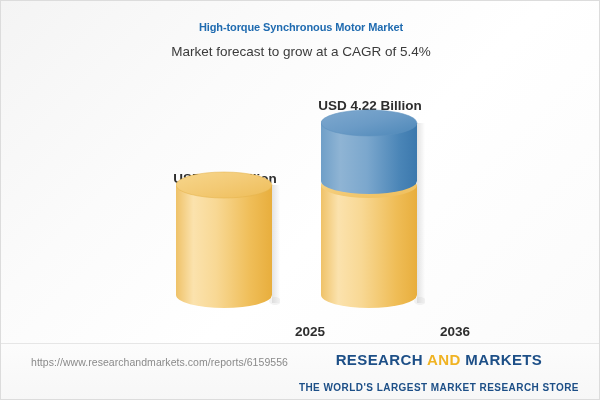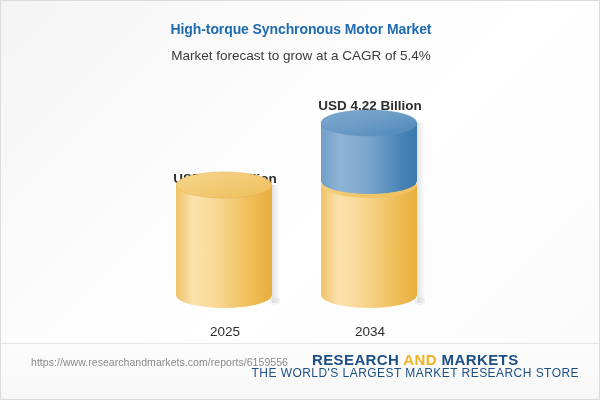--- a/index.html
+++ b/index.html
@@ -23,21 +23,21 @@
 
   
   .header {
     position: absolute;
     top: 20px;
     left: 0;
     width: 600px;
     text-align: center;
   }
   .chart-title {
-    font-size: 14px;
+    font-size: 11px;
     font-weight: bold;
     color: #1f6bb0;
     letter-spacing: -0.1px;
     margin: 0;
     line-height: 1.2;
   }
   .chart-subtitle {
     font-size: 13.5px;
     font-weight: normal;
     color: #3b3b3b;
@@ -73,23 +73,23 @@
     white-space: nowrap;
   }
   .cyl-2025 .value-label { bottom: 160px; }
   .cyl-2032 .value-label { bottom: 233px; }
 
   .cat-label {
     position: absolute;
     width: 200px;
     left: -51px;
     bottom: 7px;
-    text-align: center;
+    text-align: right;
     font-size: 13.5px;
-    font-weight: normal;
+    font-weight: bold;
     color: #2e2e2e;
   }
 
   .cyl-svg {
     position: absolute;
     bottom: 37px;
     left: 0;
   }
 
   
@@ -121,23 +121,23 @@
     font-weight: bold;
     letter-spacing: 0.4px;
     color: #1d4f87;
     line-height: 1;
     white-space: nowrap;
   }
   .brand-and {
     color: #f0b323;
   }
   .brand-tag {
-    margin-top: 0;
-    font-size: 12px;
-    font-weight: normal;
+    margin-top: 16px;
+    font-size: 10px;
+    font-weight: bold;
     letter-spacing: 0.45px;
     color: #1d4f87;
     line-height: 1;
     white-space: nowrap;
   }
 </style>
 </head>
 <body>
 
 <div id="infographic">
@@ -222,21 +222,21 @@
 
         <path d="M0,76 L0,186 A48,13 0 0 0 96,186 L96,76 Z" fill="url(#yellowBody2)"></path>
 
         <ellipse cx="48" cy="76" rx="48" ry="13" fill="url(#yellowTop2)"></ellipse>
 
         <path d="M0,14 L0,72 A48,13 0 0 0 96,72 L96,14 Z" fill="url(#blueBody)"></path>
 
         <ellipse cx="48" cy="14" rx="48" ry="13" fill="url(#blueTop)"></ellipse>
         <ellipse cx="48" cy="14" rx="48" ry="13" fill="none" stroke="#5d92bf" stroke-width="0.7" opacity="0.8"></ellipse>
       </svg>
-      <div class="cat-label">2034</div>
+      <div class="cat-label">2036</div>
     </div>
 
   </div>
 
   <div class="footer">
     <div class="source-url">https://www.researchandmarkets.com/reports/6159556</div>
     <div class="brand">
       <div class="brand-name"><span>RESEARCH </span><span class="brand-and">AND</span><span> MARKETS</span></div>
       <div class="brand-tag">THE WORLD'S LARGEST MARKET RESEARCH STORE</div>
     </div>

